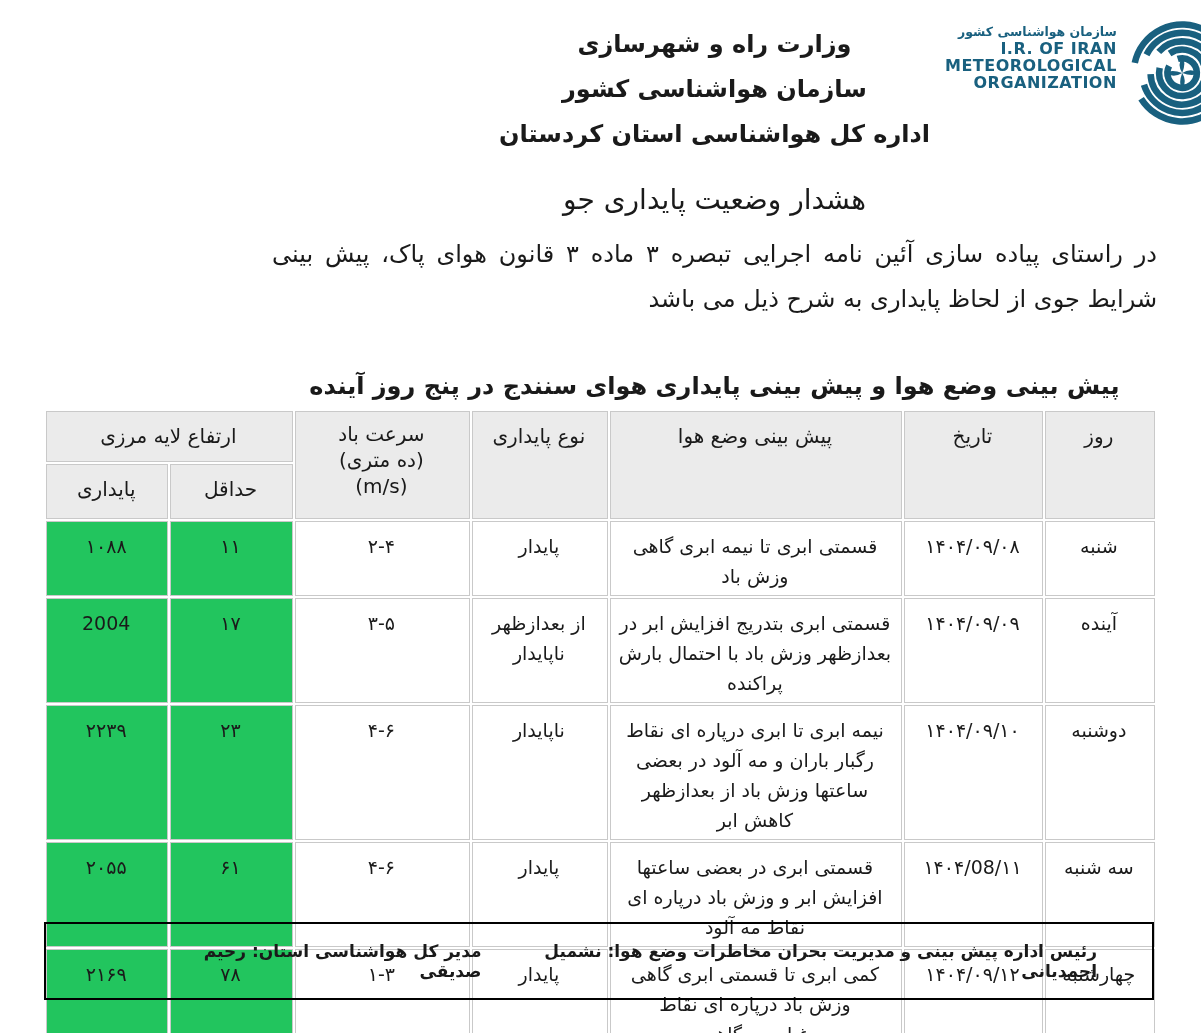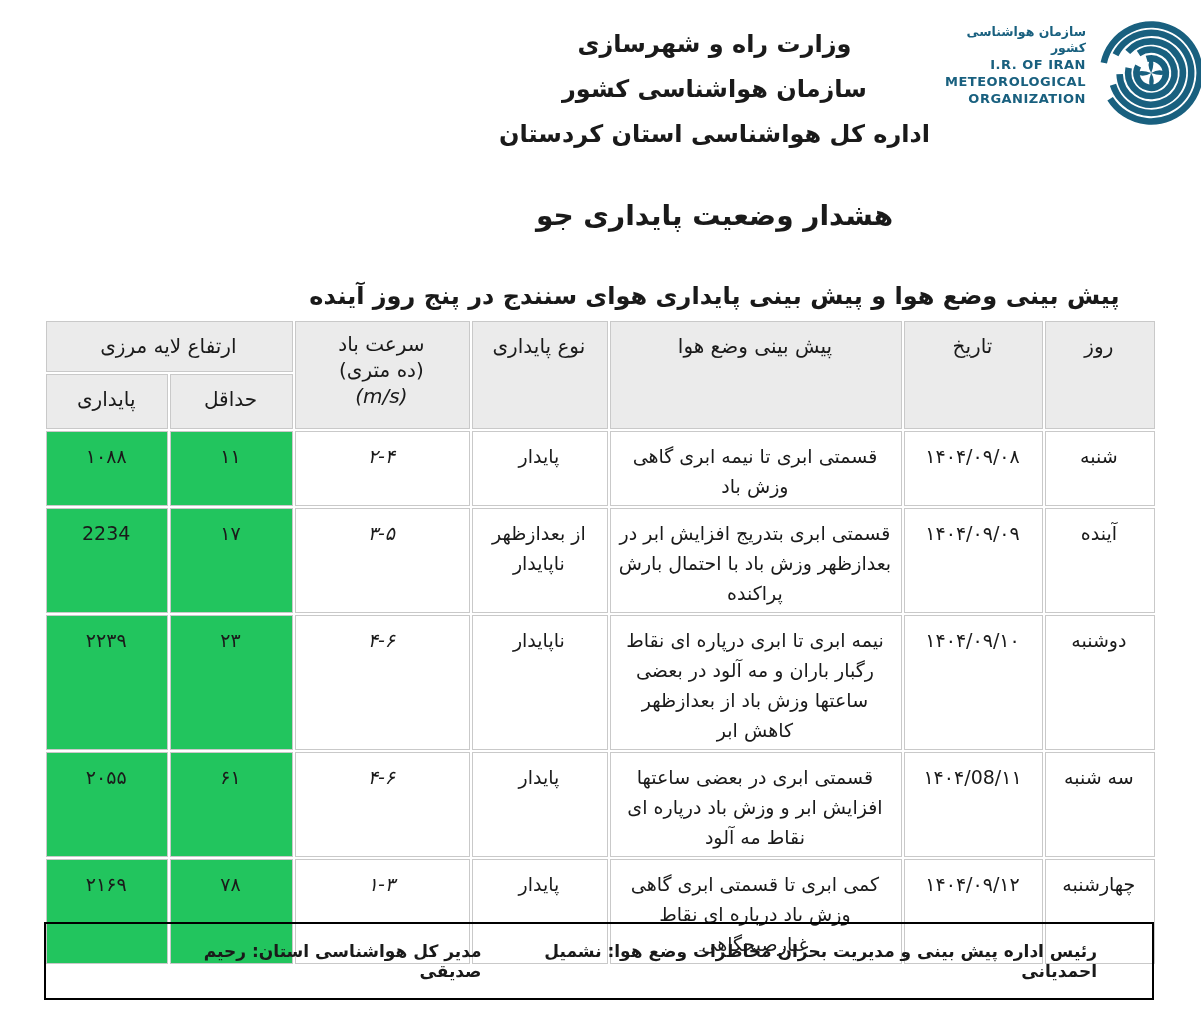--- a/index.html
+++ b/index.html
@@ -31,34 +31,34 @@
     margin-right: 2px;
     flex: 1;
   }
   .logo-text .fa {
     font-size: 12.5px;
     font-weight: bold;
     direction: rtl;
     line-height: 16px;
   }
   .logo-text .en {
-    font-size: 13px;
+    font-size: 16px;
     font-weight: bold;
     letter-spacing: 0.5px;
     line-height: 17px;
     white-space: nowrap;
   }
   .logo-spiral { width: 118px; height: 126px; flex: 0 0 auto; }
 
   
   .doc-title {
     text-align: center;
     font-size: 28px;
-    font-weight: bold;
-    margin-top: 42px;
+    font-weight: normal;
+    margin-top: 26px;
   }
 
   
   .intro {
     margin: 16px 44px 0 44px;
     font-size: 24px;
     line-height: 45px;
     text-align: justify;
     text-align-last: auto;
   }
@@ -91,21 +91,21 @@
   th.bl-span { padding-top: 10px; }
   th.sub { padding-top: 12px; }
   td.shaded { background: #22c55e; }
   .wind-head div { line-height: 26px; }
   .forecast-cell { line-height: 32px; padding-top: 6px; }
   tr.r1 td { height: 43px; }
   tr.r2 td { height: 70px; }
   tr.r3 td { height: 92px; }
   tr.r4 td { height: 64px; }
   tr.r5 td { height: 64px; }
-  .ltr-num { direction: ltr; unicode-bidi: isolate; font-style: italic; }
+  .ltr-num { direction: ltr; unicode-bidi: isolate; }
 
   
   .footer-box {
     position: absolute;
     top: 922px;
     right: 47px;
     width: 1110px;
     height: 78px;
     border: 2px solid #000000;
     display: flex;
@@ -148,20 +148,21 @@
           <path d="M60 52 Q70 56 76 52 Q68 47 60 52"></path>
           <path d="M60 52 Q56 62 60 68 Q65 60 60 52"></path>
           <path d="M60 52 Q50 48 44 52 Q52 57 60 52"></path>
         </g>
       </svg>
     </div>
   </div>
 
   <div class="doc-title">هشدار وضعیت پایداری جو</div>
 
+  <p class="intro">در راستای پیاده سازی آئین نامه اجرایی تبصره ۳ ماده ۳ قانون هوای پاک، پیش بینی شرایط جوی از لحاظ پایداری به شرح ذیل می باشد</p>
 
   <div class="table-title">پیش بینی وضع هوا و پیش بینی پایداری هوای سنندج در پنج روز آینده</div>
 
   <table class="forecast">
     <colgroup>
       <col style="width:110px">
         <col style="width:138px">
         <col style="width:292px">
         <col style="width:135px">
       <col style="width:175px">
@@ -196,21 +197,21 @@
         <td class="shaded">۱۱</td>
         <td class="shaded">۱۰۸۸</td>
       </tr>
       <tr class="r2">
         <td>آینده</td>
         <td>۱۴۰۴/۰۹/۰۹</td>
         <td class="forecast-cell">قسمتی ابری بتدریج افزایش ابر در بعدازظهر وزش باد با احتمال بارش پراکنده</td>
         <td>از بعدازظهر ناپایدار</td>
         <td><span class="ltr-num">۳-۵</span></td>
         <td class="shaded">۱۷</td>
-        <td class="shaded">2234</td>
+        <td class="shaded">2004</td>
       </tr>
       <tr class="r3">
         <td>دوشنبه</td>
         <td>۱۴۰۴/۰۹/۱۰</td>
         <td class="forecast-cell">نیمه ابری تا ابری درپاره ای نقاط رگبار باران و مه آلود در بعضی ساعتها وزش باد از بعدازظهر کاهش ابر</td>
         <td>ناپایدار</td>
         <td><span class="ltr-num">۴-۶</span></td>
         <td class="shaded">۲۳</td>
         <td class="shaded">۲۲۳۹</td>
       </tr>

